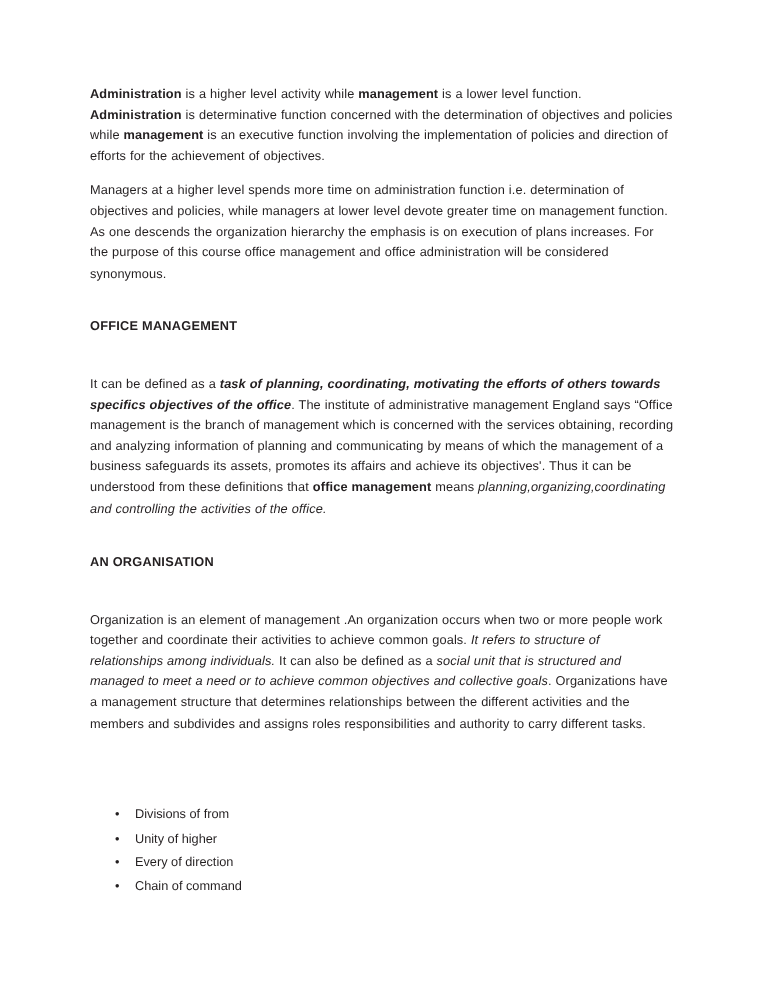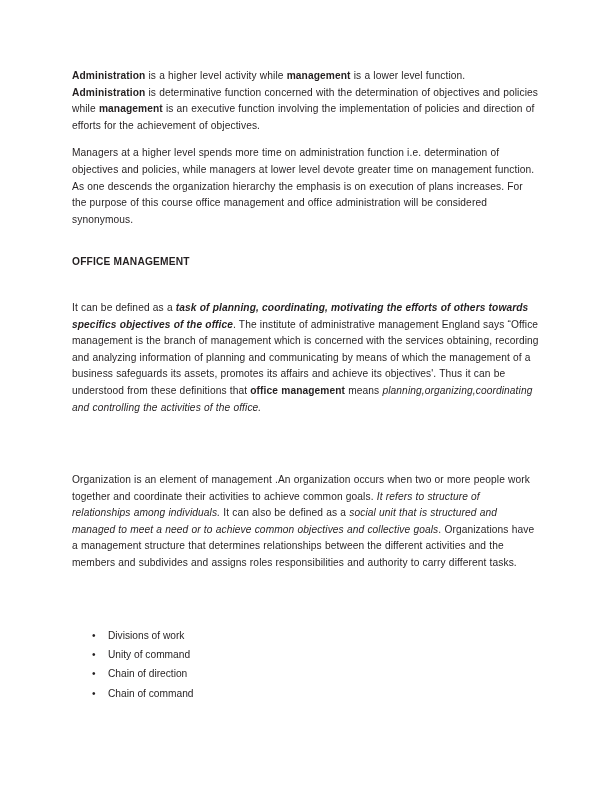--- a/index.html
+++ b/index.html
@@ -95,31 +95,32 @@
     <div class="spacer-before-heading"></div>
 
     <h2 class="section-heading">OFFICE MANAGEMENT</h2>
 
     <div class="spacer-after-heading"></div>
 
     <p class="para tight"><span>It can be defined as a </span><b class="bolditalic">task of planning, coordinating, motivating the efforts of others towards specifics objectives of the office</b><span>. The institute of administrative management England says “Office management is the branch of management which is concerned with the  services obtaining, recording and analyzing information of planning and communicating by means of which the management of a business safeguards its assets, promotes its affairs and achieve its objectives'. Thus it can be understood from these definitions that </span><b class="bold">office management</b><span> means </span><i class="ital">planning,organizing,coordinating and controlling the activities of the office.</i></p>
 
     <div class="spacer-before-heading2"></div>
 
+    <h2 class="section-heading">AN ORGANISATION</h2>
 
     <div class="spacer-after-heading2"></div>
 
     <p class="para tight"><span>Organization is an element of management .An organization occurs when two or more people work together and coordinate their activities to achieve common goals. </span><i class="ital">It refers to structure of relationships among individuals.</i><span> It can also be defined as a </span><i class="ital">social unit that is structured and managed to meet a need or to achieve common objectives and collective goals</i><span>. Organizations have a management structure that determines relationships between the different activities and the members and subdivides and assigns roles responsibilities and authority to carry different tasks.</span></p>
 
     <div class="spacer-before-heading3"></div>
 
 
     <div class="spacer-after-heading3"></div>
 
     <ul class="bullets">
-      <li><span class="bullet-dot">•</span><span>Divisions of work</span></li>
-      <li><span class="bullet-dot">•</span><span>Unity of command</span></li>
-      <li><span class="bullet-dot">•</span><span>Chain of direction</span></li>
+      <li><span class="bullet-dot">•</span><span>Divisions of from</span></li>
+      <li><span class="bullet-dot">•</span><span>Unity of higher</span></li>
+      <li><span class="bullet-dot">•</span><span>Every of direction</span></li>
       <li><span class="bullet-dot">•</span><span>Chain of command</span></li>
     </ul>
 
   </div>
 </div>
 
 </body></html>

